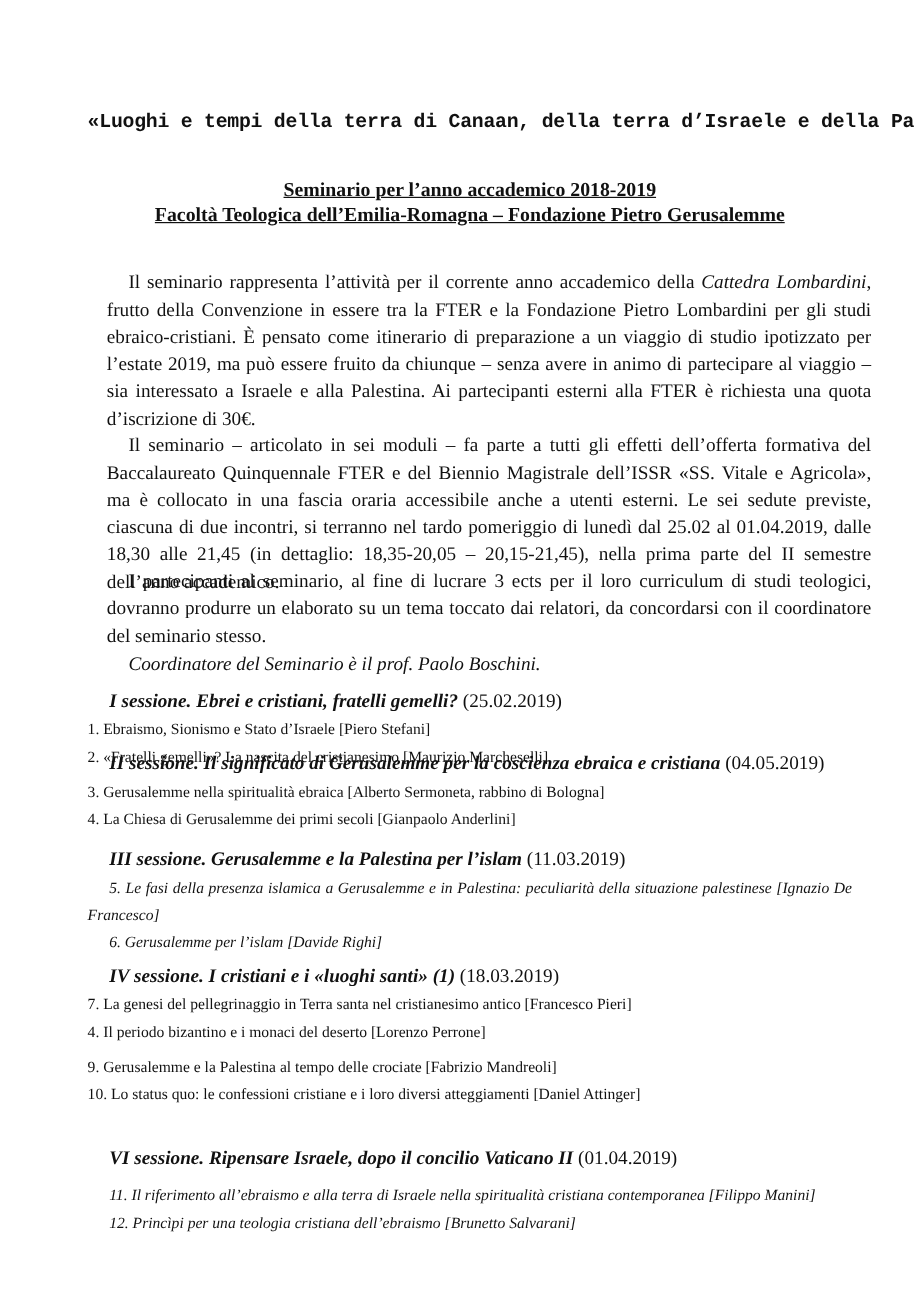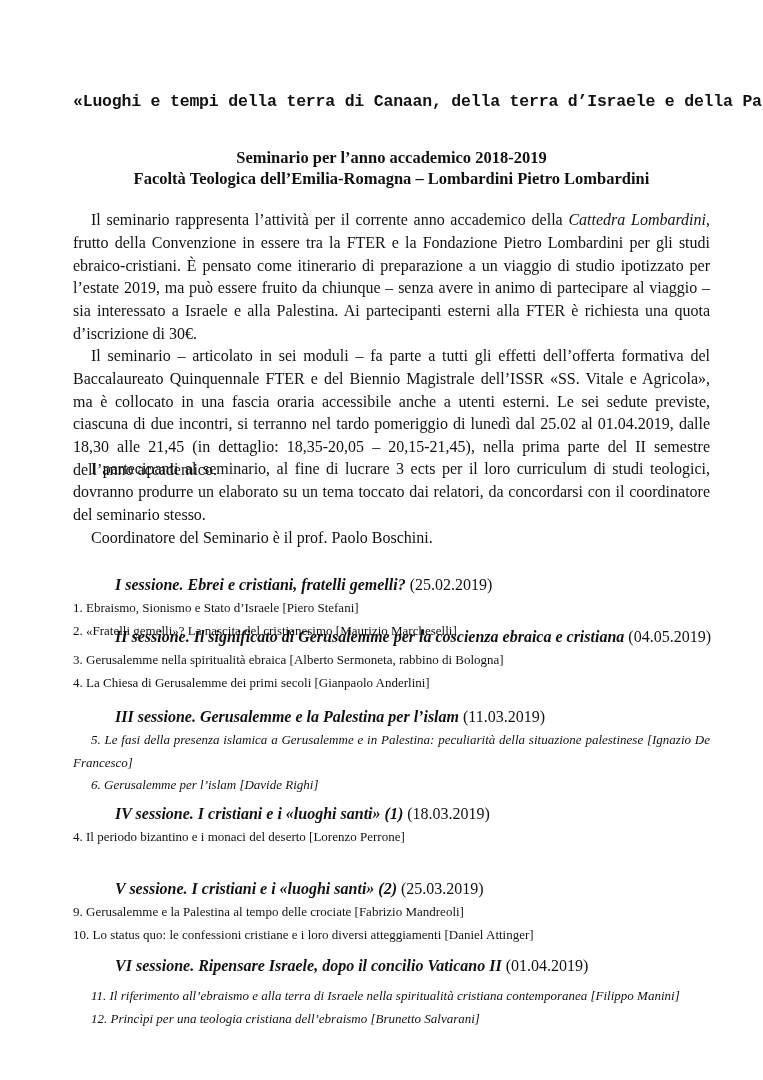--- a/index.html
+++ b/index.html
@@ -49,44 +49,44 @@
       font-family: "Liberation Serif", "DejaVu Serif", serif;
       font-size: 16px;
       line-height: 22.8px;
       text-align: justify;
       color: #111;
     }
     .para {
       position: absolute;
       left: 0;
       width: 637px;
-      margin: 0;
+      margin: 16px;
     }
     .indent {
       text-indent: 18px;
     }
     .line {
       display: block;
+      text-decoration: underline;
     }
     .session {
       position: absolute;
       left: 0;
       width: 637px;
     }
     .session-head {
       font-family: "Liberation Serif", "DejaVu Serif", serif;
       font-size: 16px;
       line-height: 22.8px;
       padding-left: 18px;
       white-space: nowrap;
     }
     .session-head .stitle {
       font-weight: bold;
       font-style: italic;
-      margin-left: 24px;
     }
     .item {
       font-family: "Liberation Serif", "DejaVu Serif", serif;
       font-size: 13px;
       line-height: 22.8px;
       text-align: justify;
     }
     .item.noindent {
       padding-left: 0;
     }
@@ -98,30 +98,30 @@
   </style>
 </head>
 <body>
 
 <div class="page">
 
   <div class="title">«Luoghi e tempi della terra di Canaan, della terra d’Israele e della Palestina»</div>
 
   <div class="subtitle">
     <span class="line">Seminario per l’anno accademico 2018-2019</span>
-    <span class="line">Facoltà Teologica dell’Emilia-Romagna – Lombardini Pietro Lombardini</span>
+    <span class="line">Facoltà Teologica dell’Emilia-Romagna – Fondazione Pietro Gerusalemme</span>
   </div>
 
   <p class="para body-text indent" style="top:209px;"><span>Il seminario rappresenta l’attività per il corrente anno accademico della </span><i>Cattedra Lombardini</i><span>, frutto della Convenzione in essere tra la FTER e la Fondazione Pietro Lombardini per gli studi ebraico-cristiani. È pensato come itinerario di preparazione a un viaggio di studio ipotizzato per l’estate 2019, ma può essere fruito da chiunque – senza avere in animo di partecipare al viaggio – sia interessato a Israele e alla Palestina. Ai partecipanti esterni alla FTER è richiesta una quota d’iscrizione di 30€.</span></p>
 
   <p class="para body-text indent" style="top:345px;">Il seminario – articolato in sei moduli – fa parte a tutti gli effetti dell’offerta formativa del Baccalaureato Quinquennale FTER e del Biennio Magistrale dell’ISSR «SS. Vitale e Agricola», ma è collocato in una fascia oraria accessibile anche a utenti esterni. Le sei sedute previste, ciascuna di due incontri, si terranno nel tardo pomeriggio di lunedì dal 25.02 al 01.04.2019, dalle 18,30 alle 21,45 (in dettaglio: 18,35-20,05 – 20,15-21,45), nella prima parte del II semestre dell’anno accademico.</p>
 
   <p class="para body-text indent" style="top:458px;">I partecipanti al seminario, al fine di lucrare 3 ects per il loro curriculum di studi teologici, dovranno produrre un elaborato su un tema toccato dai relatori, da concordarsi con il coordinatore del seminario stesso.</p>
 
-  <p class="para body-text indent" style="top:527px;">Coordinatore del Seminario è il prof. Paolo Boschini.</p>
+  <p class="para body-text indent" style="top:527px;font-style:italic;">Coordinatore del Seminario è il prof. Paolo Boschini.</p>
 
   <div class="session" style="top:574px;">
     <div class="session-head"><span class="stitle">I sessione. Ebrei e cristiani, fratelli gemelli?</span> <span>(25.02.2019)</span></div>
     <div class="item noindent">1. Ebraismo, Sionismo e Stato d’Israele [Piero Stefani]</div>
     <div class="item noindent">2. «Fratelli gemelli»? La nascita del cristianesimo [Maurizio Marcheselli]</div>
   </div>
 
   <div class="session" style="top:626px;">
     <div class="session-head"><span class="stitle">II sessione. Il significato di Gerusalemme per la coscienza ebraica e cristiana</span> <span>(04.05.2019)</span></div>
     <div class="item noindent">3. Gerusalemme nella spiritualità ebraica [Alberto Sermoneta, rabbino di Bologna]</div>
@@ -129,25 +129,25 @@
   </div>
 
   <div class="session" style="top:706px;">
     <div class="session-head"><span class="stitle">III sessione. Gerusalemme e la Palestina per l’islam</span> <span>(11.03.2019)</span></div>
     <div class="item indented">5. Le fasi della presenza islamica a Gerusalemme e in Palestina: peculiarità della situazione palestinese [Ignazio De Francesco]</div>
     <div class="item indented">6. Gerusalemme per l’islam [Davide Righi]</div>
   </div>
 
   <div class="session" style="top:803px;">
     <div class="session-head"><span class="stitle">IV sessione. I cristiani e i «luoghi santi» (1)</span> <span>(18.03.2019)</span></div>
+    <div class="item noindent">7. La genesi del pellegrinaggio in Terra santa nel cristianesimo antico [Francesco Pieri]</div>
     <div class="item noindent">4. Il periodo bizantino e i monaci del deserto [Lorenzo Perrone]</div>
   </div>
 
   <div class="session" style="top:878px;">
-    <div class="session-head"><span class="stitle">V sessione. I cristiani e i «luoghi santi» (2)</span> <span>(25.03.2019)</span></div>
     <div class="item noindent">9. Gerusalemme e la Palestina al tempo delle crociate [Fabrizio Mandreoli]</div>
     <div class="item noindent">10. Lo status quo: le confessioni cristiane e i loro diversi atteggiamenti [Daniel Attinger]</div>
   </div>
 
   <div class="session" style="top:955px;">
     <div class="session-head" style="margin-bottom:7px;"><span class="stitle">VI sessione. Ripensare Israele, dopo il concilio Vaticano II</span> <span>(01.04.2019)</span></div>
     <div class="item indented">11. Il riferimento all’ebraismo e alla terra di Israele nella spiritualità cristiana contemporanea [Filippo Manini]</div>
     <div class="item indented">12. Princìpi per una teologia cristiana dell’ebraismo [Brunetto Salvarani]</div>
   </div>
 

